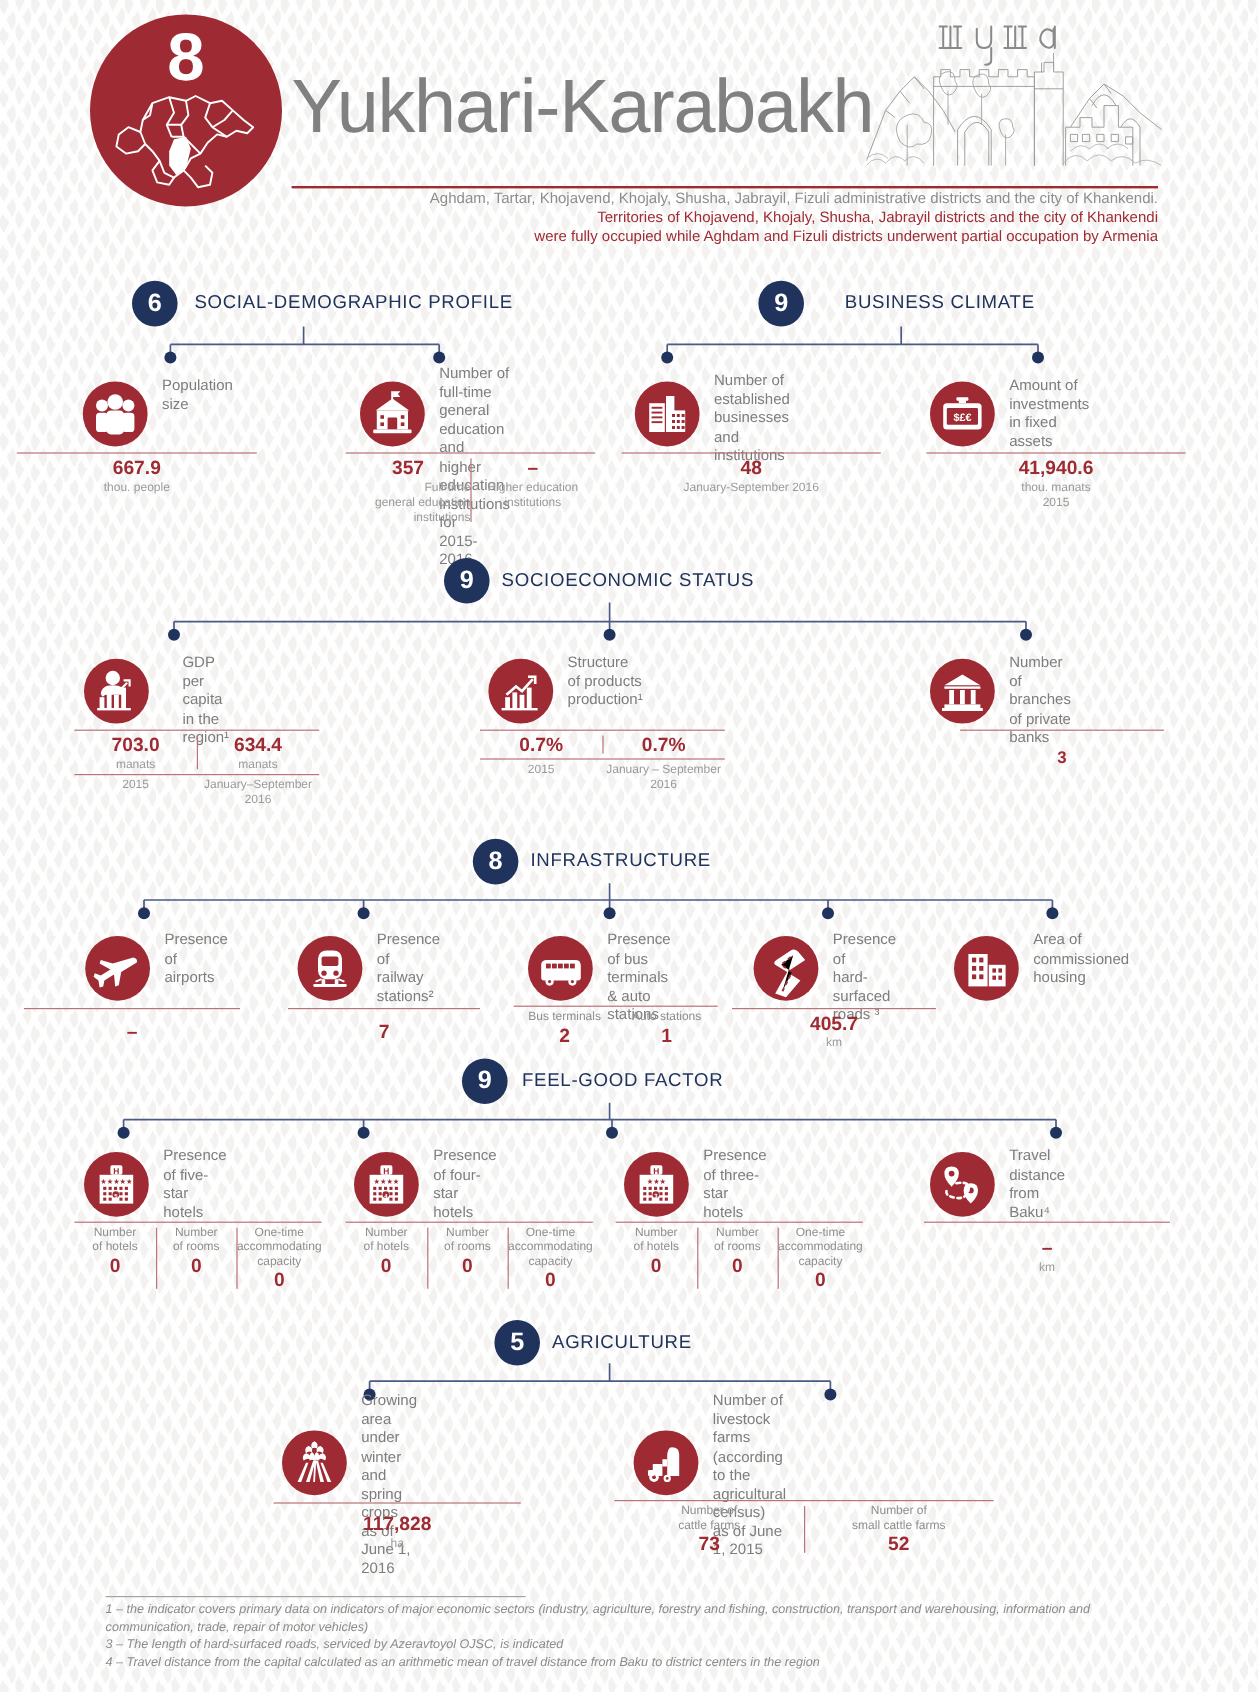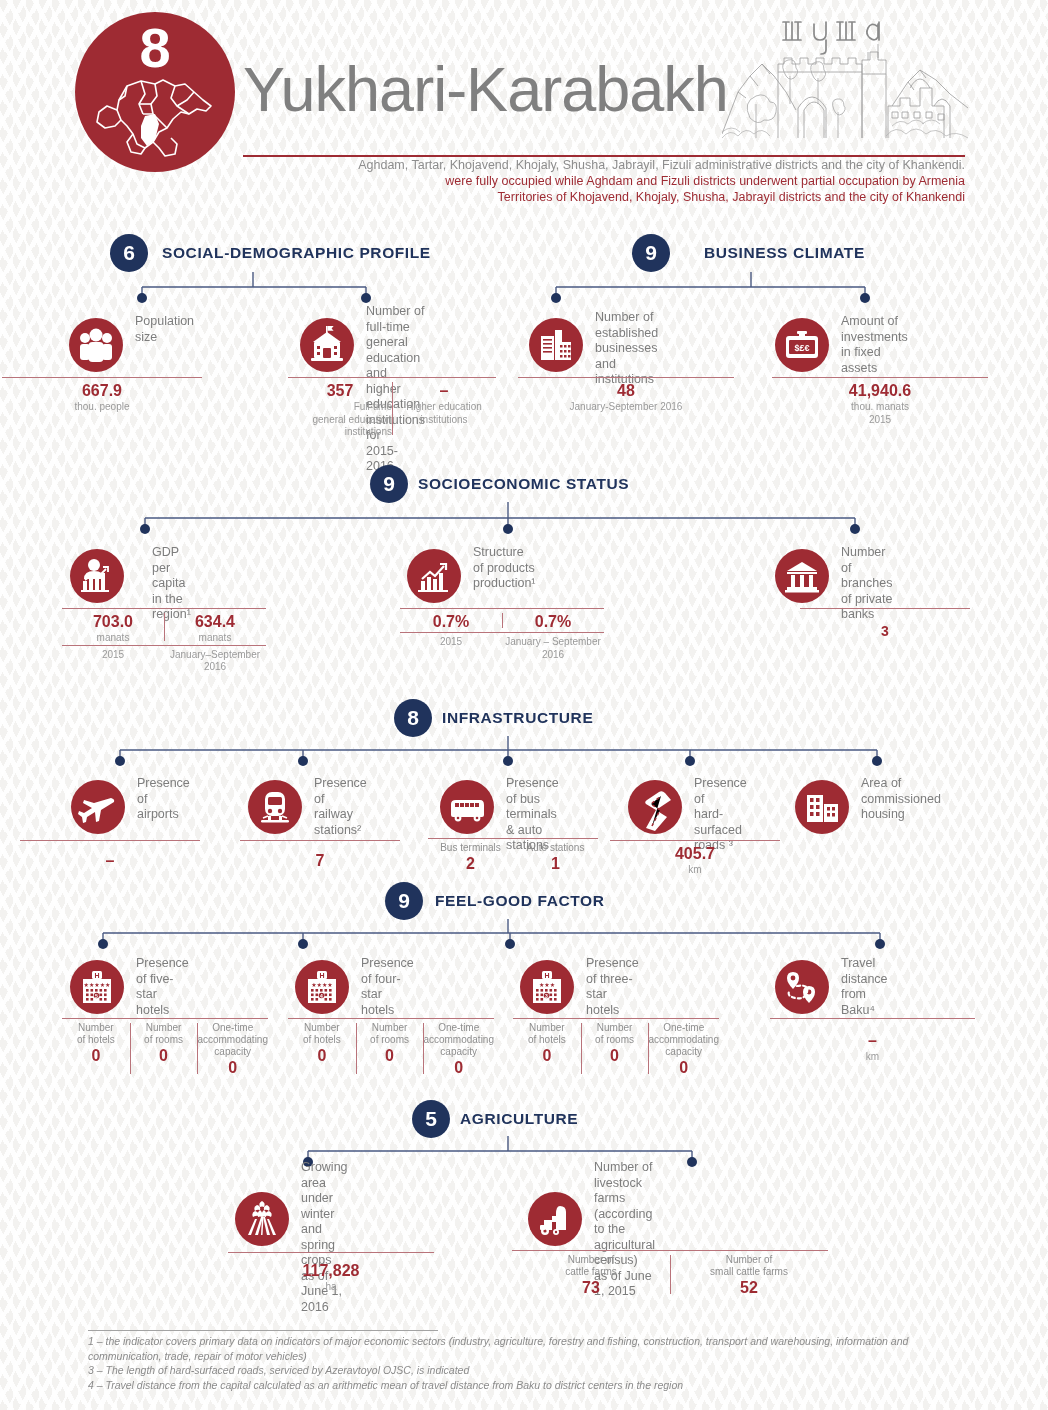--- a/index.html
+++ b/index.html
@@ -47,21 +47,21 @@
   }
   .hdr-sub .r{color:#9e2b33;}
   .shusha-art{position:absolute;left:722px;top:14px;width:246px;height:138px;}
 
   
   .sec-badge{
     position:absolute;width:38px;height:38px;border-radius:50%;background:#20335c;
     color:#fff;font-size:21px;font-weight:bold;text-align:center;line-height:38px;
   }
   .sec-title{
-    position:absolute;font-size:15.5px;font-weight:bold;color:#20335c;letter-spacing:.6px;
+    position:absolute;font-size:15.5px;font-weight:normal;color:#20335c;letter-spacing:.6px;
     line-height:38px;white-space:nowrap;
   }
 
   
   .conn{position:absolute;left:0;top:0;width:1048px;height:1410px;pointer-events:none;}
 
   
   .item{position:absolute;}
   .circ{
     position:absolute;left:0;top:0;width:54px;height:54px;border-radius:50%;
@@ -168,22 +168,22 @@
           <path d="M164 122 q10 -12 20 -2 q10 -10 20 0 q10 -8 20 2 q10 -6 22 2"></path>
           <path d="M170 112 q8 -8 16 -2 q8 -8 16 0 M200 110 q10 -8 18 0"></path>
         </g>
       </g>
       <g fill="#9a9a9a" font-size="3" opacity="0"></g>
     </svg>
 
     <div class="title-rule"></div>
     <div class="hdr-sub">
       <div>Aghdam, Tartar, Khojavend, Khojaly, Shusha, Jabrayil, Fizuli administrative districts and the city of Khankendi.</div>
+      <div class="r">Territories of Khojavend, Khojaly, Shusha, Jabrayil districts and the city of Khankendi</div>
       <div class="r">were fully occupied while Aghdam and Fizuli districts underwent partial occupation by Armenia</div>
-      <div class="r">Territories of Khojavend, Khojaly, Shusha, Jabrayil districts and the city of Khankendi</div>
     </div>
   </div>
 
   <svg class="conn">
     <g stroke="#4a5a82" stroke-width="1.4" fill="none">
 
       <path d="M253 272 V287 M142 287 H366 M142 287 V296 M366 287 V296"></path>
 
       <path d="M751 272 V287 M556 287 H865 M556 287 V296 M865 287 V296"></path>
 
@@ -229,21 +229,21 @@
           <circle cx="38" cy="20" r="5"></circle>
             <rect x="33" y="26" width="10" height="16" rx="3"></rect>
           <circle cx="27" cy="17" r="6.5"></circle>
             <rect x="19.5" y="24" width="15" height="20" rx="4"></rect>
         </g>
       </svg>
     </div>
     <div class="ilabel" style="white-space:pre-line;">Population
 size</div>
   </div>
-  <div class="vals" style="left:2px;top:377px;width:200px;">
+  <div class="vals" style="left:14px;top:377px;width:200px;">
     <div class="hr"></div>
     <div class="vrow">
       <div class="vcell">
         <div class="vnum">667.9</div>
         <div class="vcap" style="white-space:pre-line;">thou. people</div>
       </div>
     </div>
   </div>
 
   <div class="item" style="left:300px;top:318px;">

